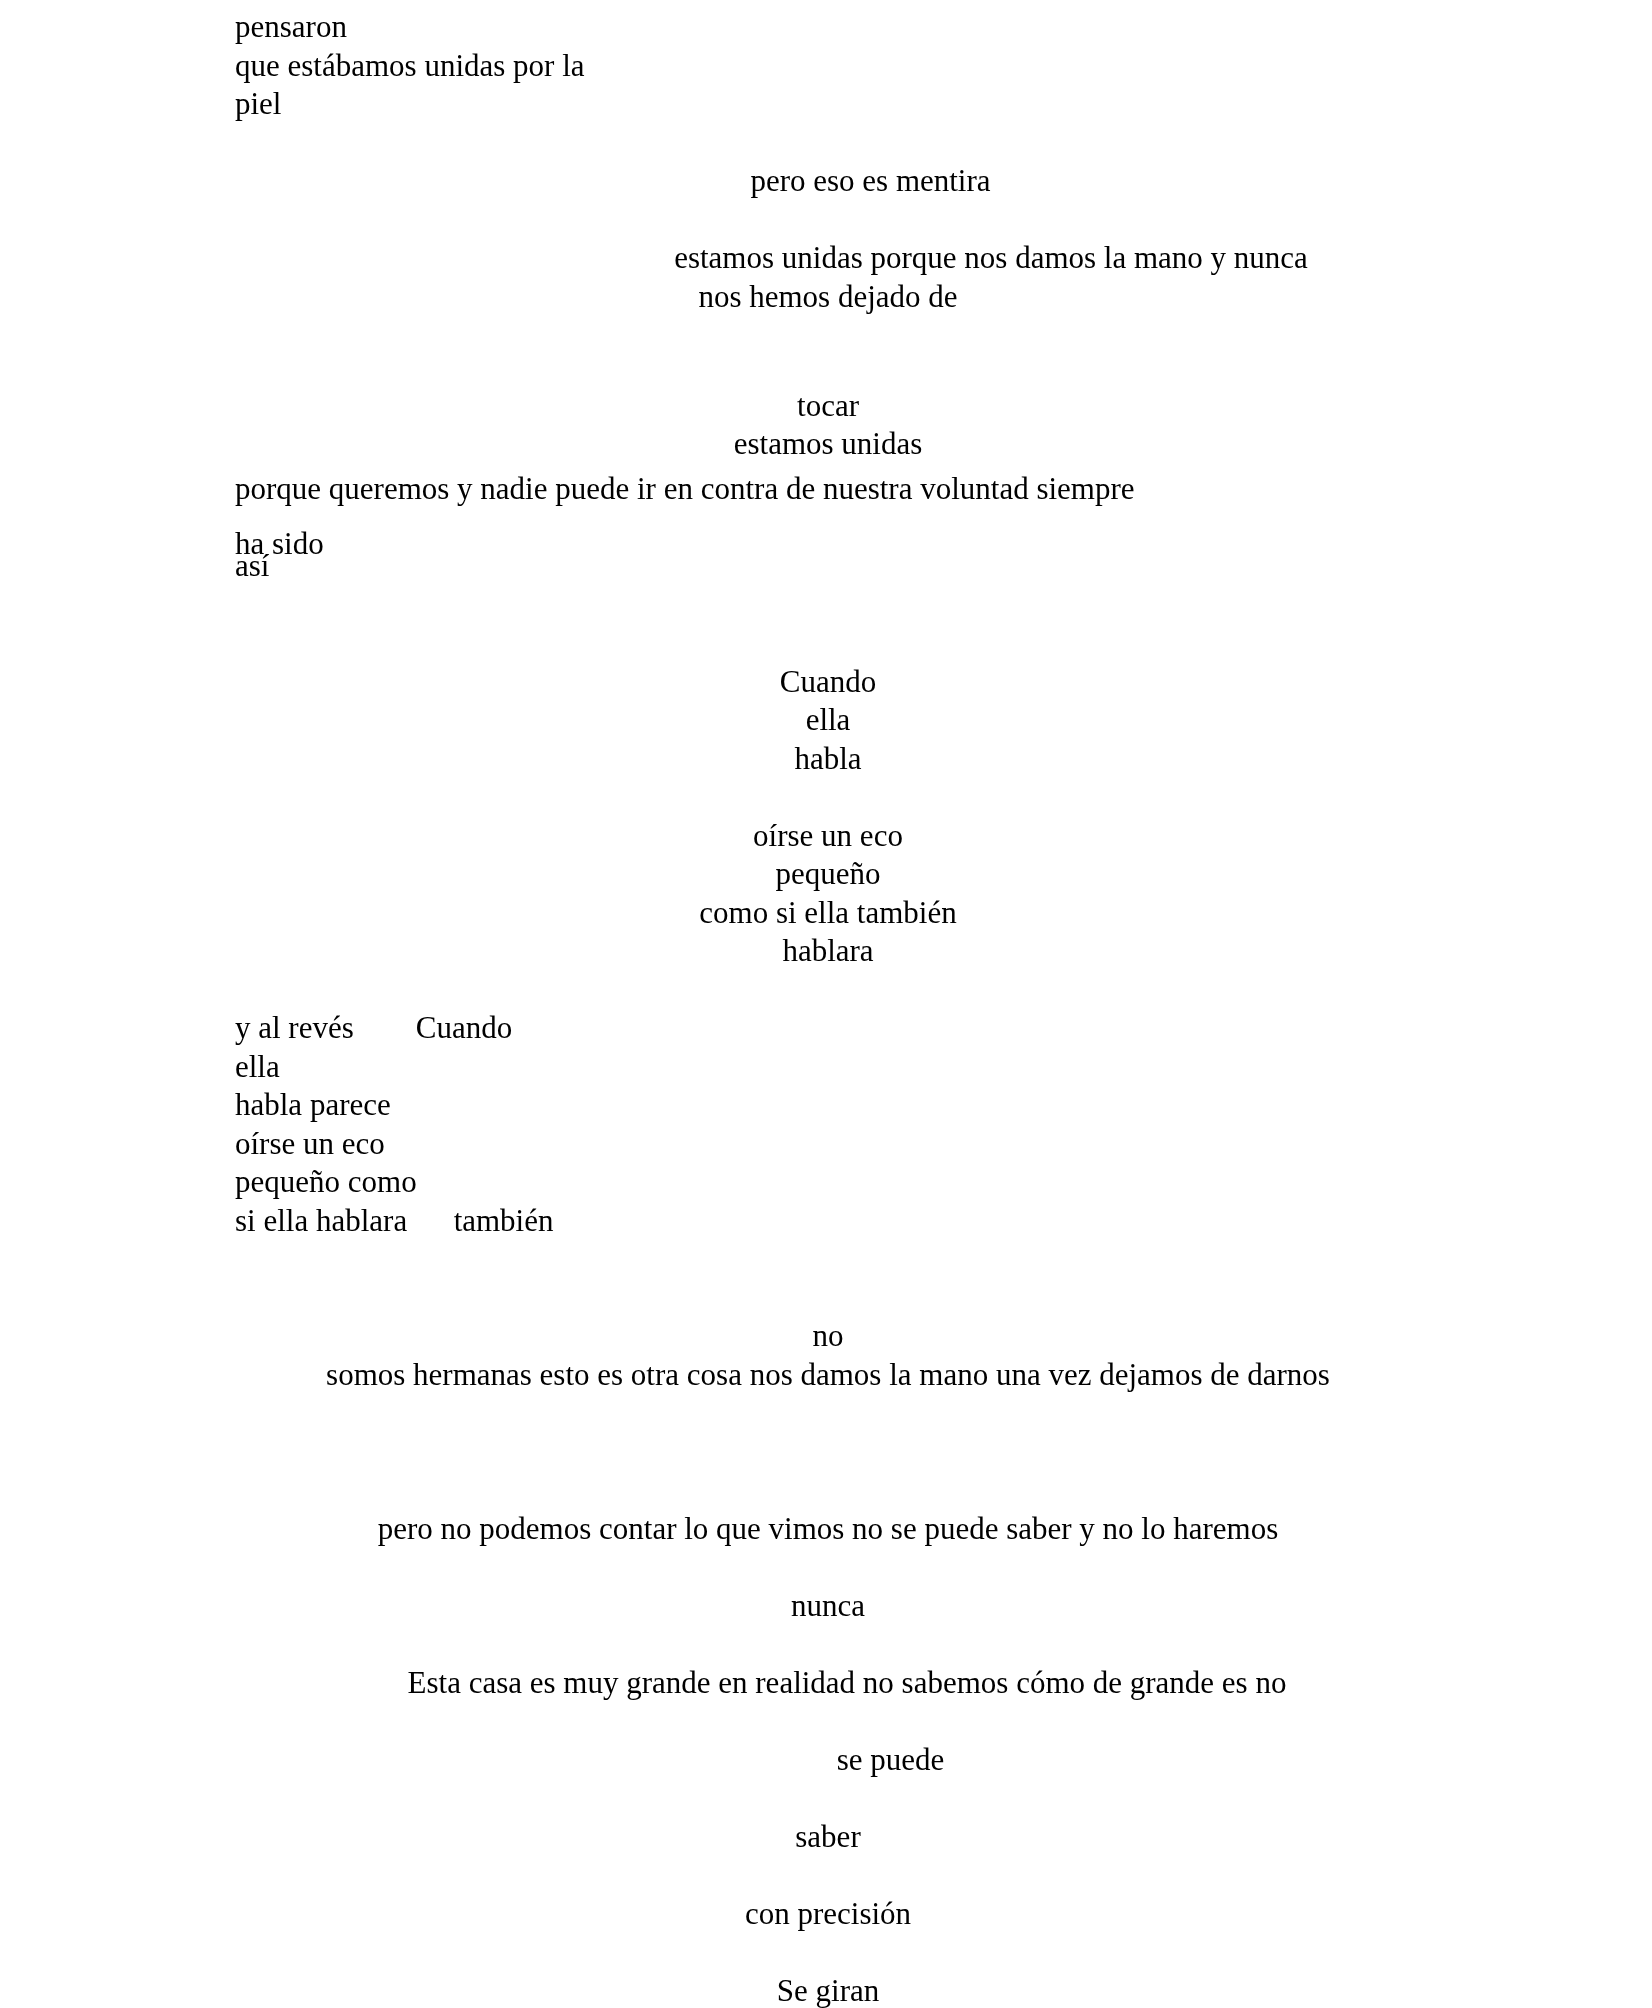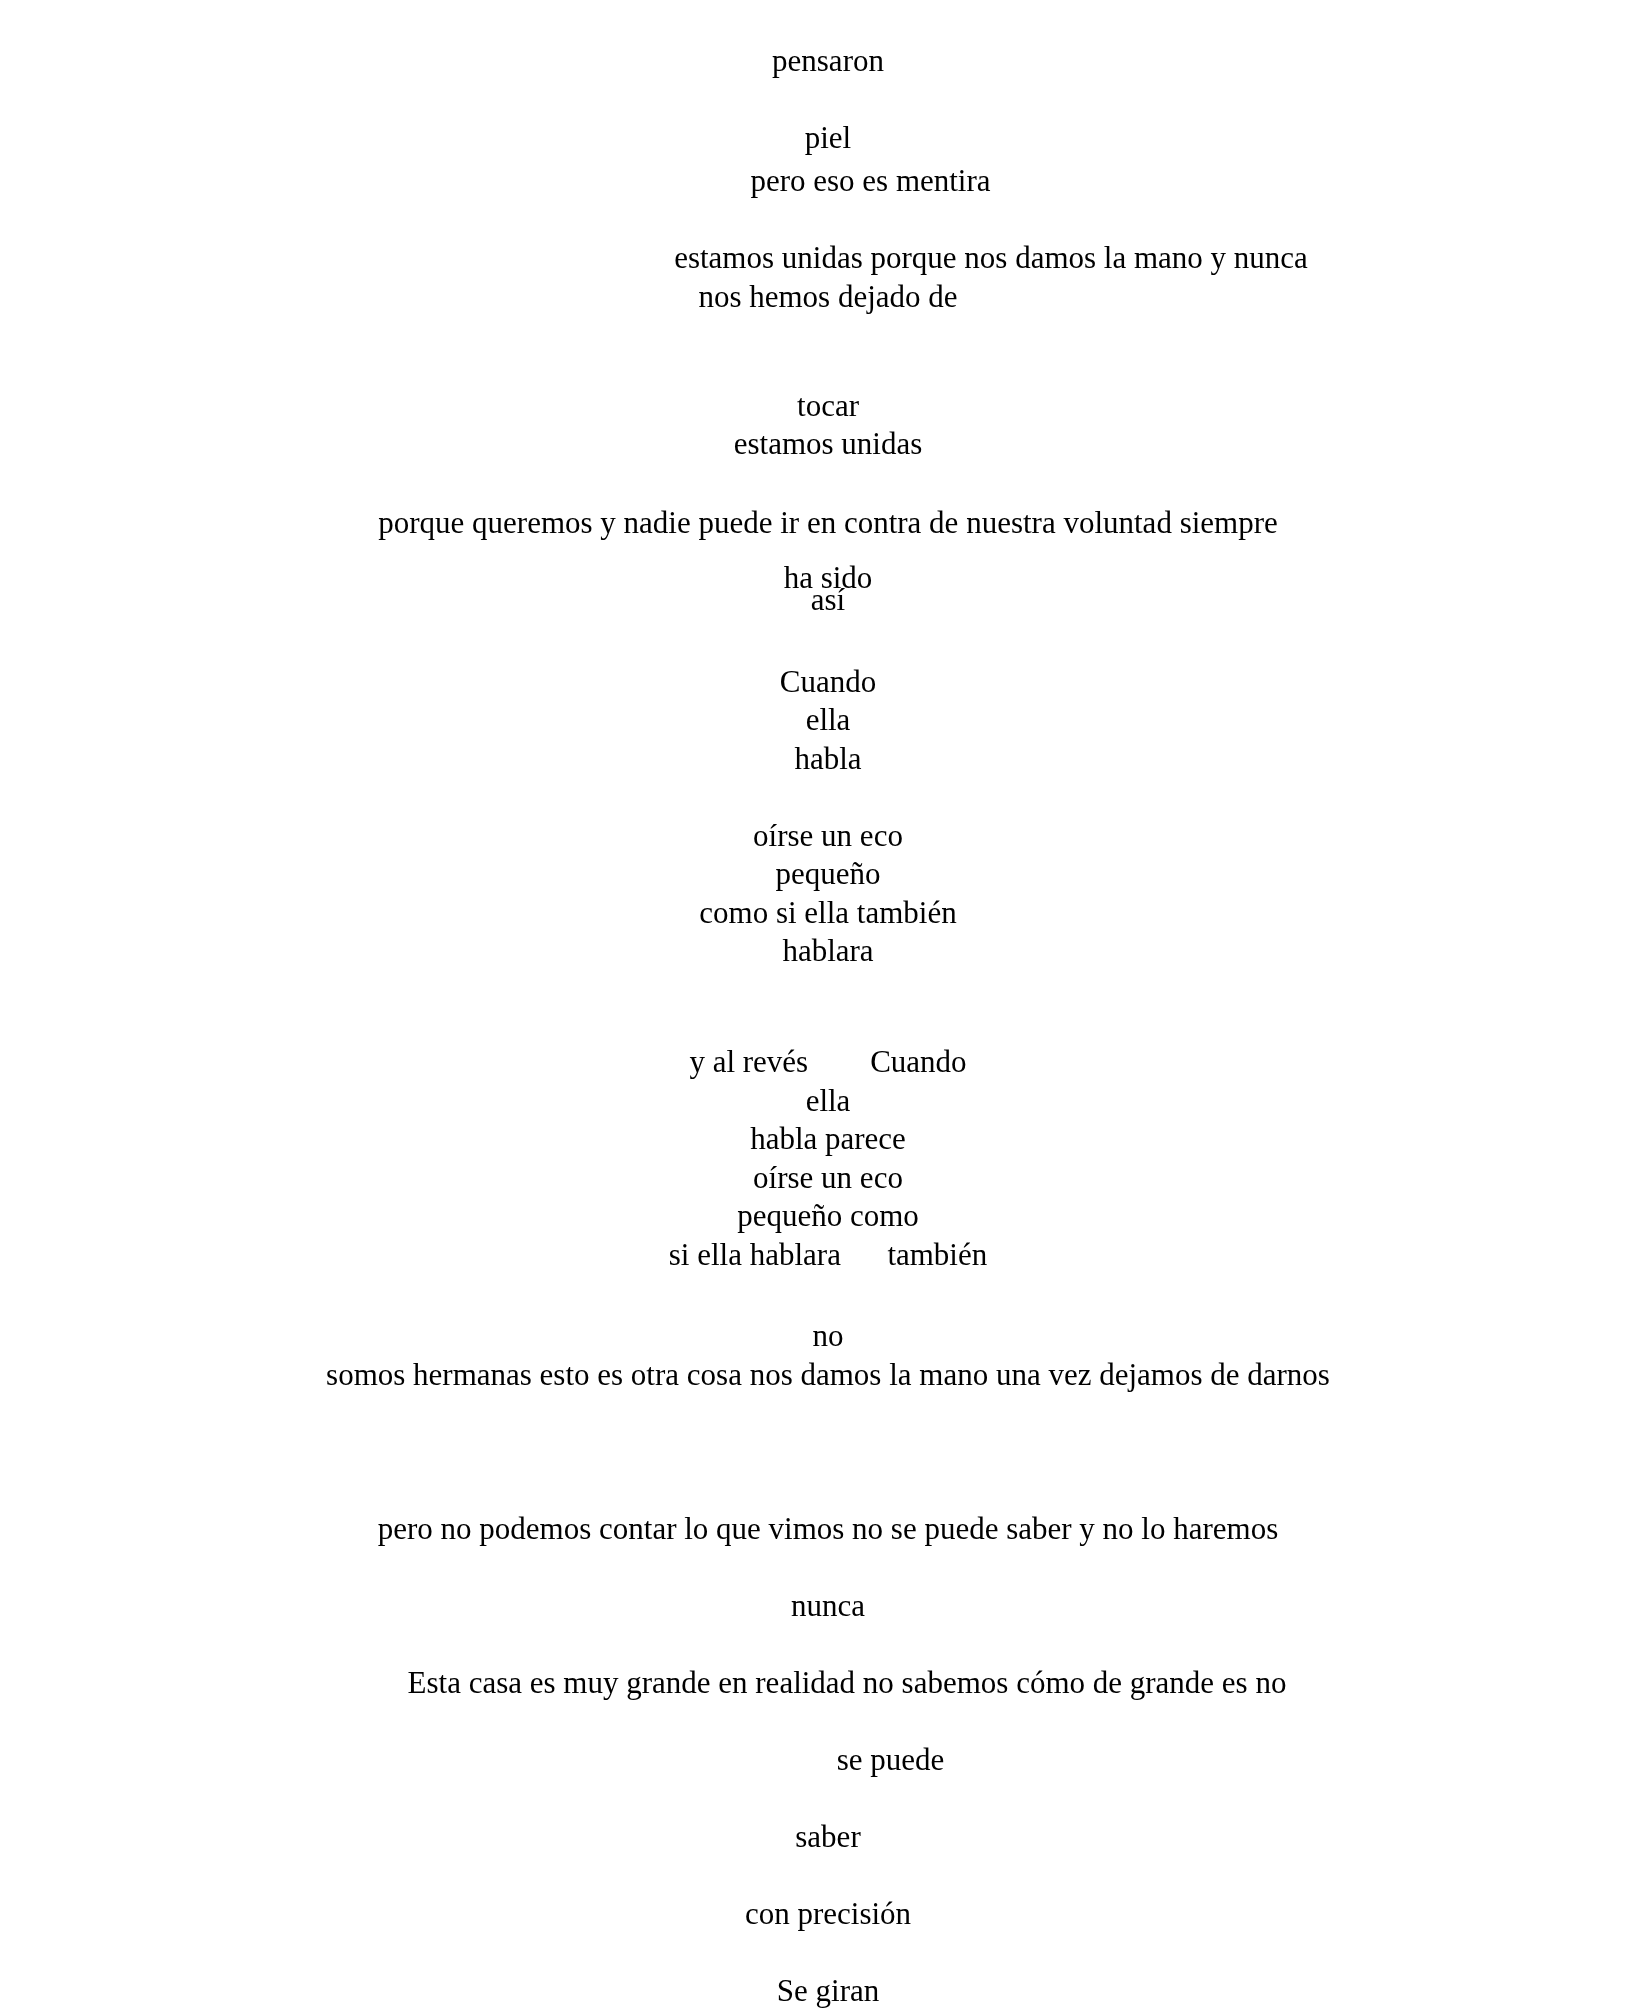--- a/index.html
+++ b/index.html
@@ -23,28 +23,29 @@
   }
   .ln {
     position: absolute;
     left: 235px;
     width: 1186px;
     line-height: 38.5px;
     white-space: pre-wrap;
     box-sizing: border-box;
     text-align: center;
   }
-  .a-right  { text-align: center; margin-top: 34px; }
+  .a-right  { text-align: left; }
   .a-center { text-align: center; margin-top: 32px; }
 </style>
 </head>
 <body>
 
 <div class="page">
   <div class="ln a-right" style="top:8px">pensaron</div>
+  <div class="ln a-right" style="top:46.5px">que estábamos unidas por la</div>
   <div class="ln a-right" style="top:85px">piel</div>
 
   <div class="ln" style="top:162px;padding-left:85px">pero eso es mentira</div>
 
   <div class="ln" style="top:239px;padding-left:326px">estamos unidas porque nos damos la mano y nunca</div>
   <div class="ln" style="top:277.5px">nos hemos dejado de</div>
 
   <div class="ln a-center" style="top:354.5px">tocar</div>
   <div class="ln a-center" style="top:393px">estamos unidas</div>
 

